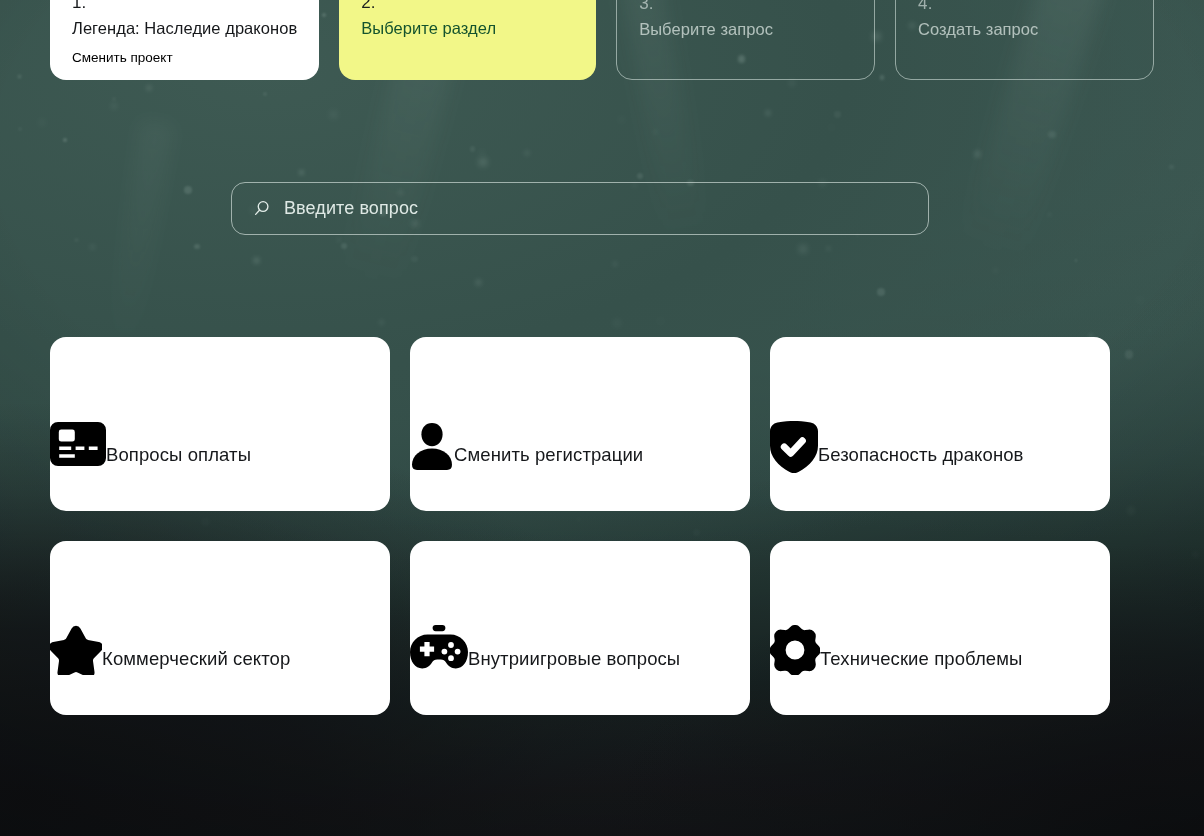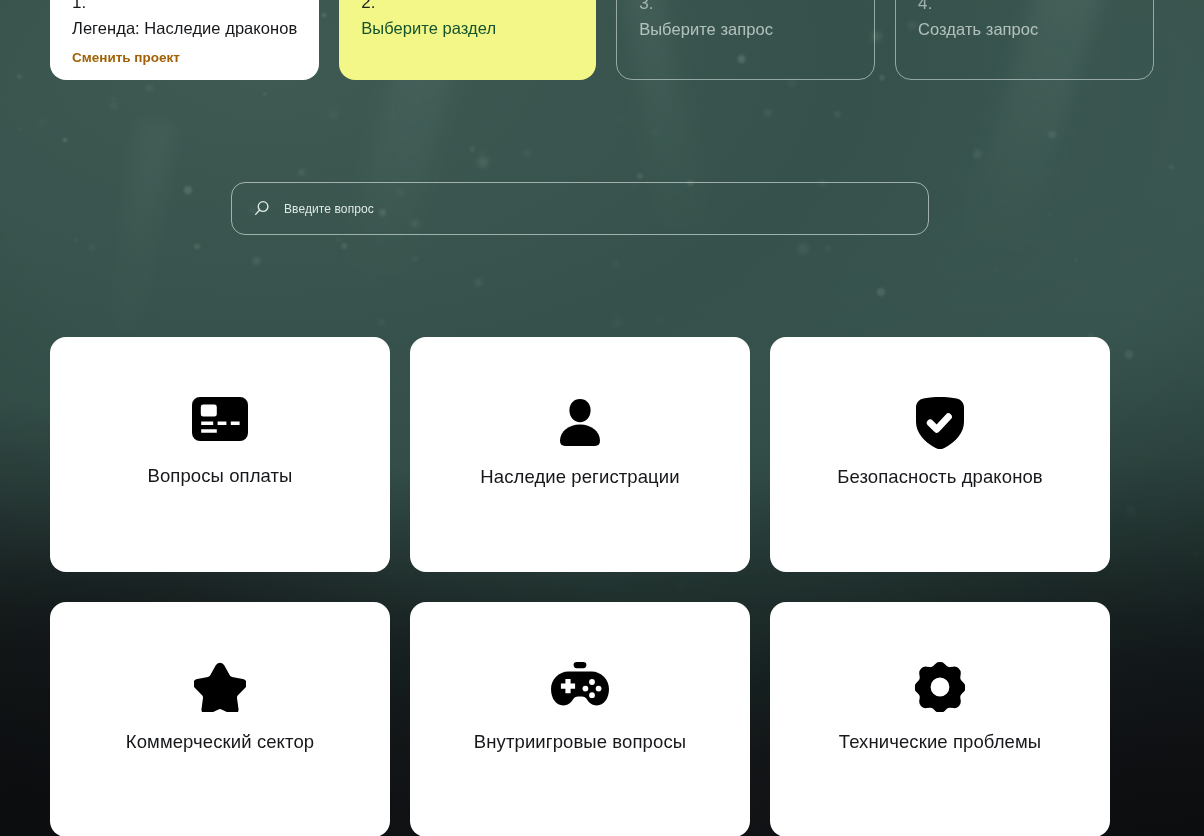--- a/index.html
+++ b/index.html
@@ -104,21 +104,21 @@
     font-size: 13.5px;
     line-height: 18px;
     margin-top: 10px;
   }
 
   .step.is-done {
     background: #ffffff;
   }
   .step.is-done .step-num { color: #16181b; }
   .step.is-done .step-title { color: #16181b; }
-  .step.is-done .step-sub { color: #a16207; font-weight: bold; }
+  .step.is-done .step-sub { color: #000000; }
 
   .step.is-active {
     background: #f2f788;
   }
   .step.is-active .step-num { color: #1c1f1d; }
   .step.is-active .step-title { color: #14532d; }
 
   .step.is-pending {
     background: transparent;
     border: 1px solid rgba(226,238,233,0.55);
@@ -152,45 +152,45 @@
     display: block;
     color: #e2ece8;
   }
   .search-input {
     flex: 1;
     border: 0;
     outline: 0;
     background: transparent;
     color: #eef4f1;
     font-family: inherit;
-    font-size: 12px;
+    font-size: 18px;
     letter-spacing: .1px;
   }
   .search-input::placeholder {
     color: #dfe9e5;
     opacity: 1;
   }
 
   
   .cat-grid {
     position: absolute;
     left: 50px;
     top: 337px;
     width: 1060px;
     display: grid;
     grid-template-columns: repeat(3, 340px);
     column-gap: 20px;
     row-gap: 30px;
   }
   .cat-card {
-    height: 235px;
+    height: 174px;
     background: #ffffff;
     border-radius: 16px;
     display: flex;
-    flex-direction: column;
+    flex-direction: row;
     align-items: center;
     padding-top: 60px;
     cursor: pointer;
   }
   .cat-icon {
     width: 52px;
     height: 52px;
     color: #000000;
     display: block;
     margin-bottom: 14px;
@@ -420,21 +420,21 @@
         <path fill-rule="evenodd" d="M8 0h40a8 8 0 0 1 8 8v28a8 8 0 0 1-8 8H8a8 8 0 0 1-8-8V8a8 8 0 0 1 8-8Zm3.2 7.6h11.2a2.4 2.4 0 0 1 2.4 2.4v7.2a2.4 2.4 0 0 1-2.4 2.4H11.2a2.4 2.4 0 0 1-2.4-2.4V10a2.4 2.4 0 0 1 2.4-2.4ZM9.2 24.4h12v3.6h-12v-3.6Zm16.4 0h8.8v3.6h-8.8v-3.6Zm13.2 0h8.8v3.6h-8.8v-3.6ZM9.2 32.2h15.6v3.6H9.2v-3.6Z" clip-rule="evenodd"></path>
       </svg>
       <div class="cat-label">Вопросы оплаты</div>
     </div>
 
     <div class="cat-card">
       <svg class="cat-icon icon-person" viewBox="0 0 44 50" fill="currentColor">
         <path d="M22 2c6.2 0 10.6 4.7 10.6 11.2 0 6.7-4.6 12-10.6 12s-10.6-5.3-10.6-12C11.4 6.7 15.8 2 22 2Z"></path>
         <path d="M22 27.5c11.3 0 20 7.1 20 16.3 0 3.4-1.8 5.2-5 5.2H7c-3.2 0-5-1.8-5-5.2 0-9.2 8.7-16.3 20-16.3Z"></path>
       </svg>
-      <div class="cat-label">Наследие регистрации</div>
+      <div class="cat-label">Сменить регистрации</div>
     </div>
 
     <div class="cat-card">
       <svg class="cat-icon icon-shield" viewBox="0 0 48 52" fill="currentColor">
         <path fill-rule="evenodd" d="M7.4 1.6C14.5.2 19.3 0 24 0s9.5.2 16.6 1.6c4.2.8 7.4 4.4 7.4 8.7v14.5c0 10.8-7.8 19.7-19.6 26.2a9 9 0 0 1-8.8 0C7.8 44.5 0 35.6 0 24.8V10.3c0-4.3 3.2-7.9 7.4-8.7Zm27.3 15.6a3.4 3.4 0 0 0-4.8.2l-9.3 10-3.9-3.8a3.4 3.4 0 1 0-4.7 4.9l6.4 6.2a3.4 3.4 0 0 0 4.9-.1L35 22a3.4 3.4 0 0 0-.3-4.8Z" clip-rule="evenodd"></path>
       </svg>
       <div class="cat-label">Безопасность драконов</div>
     </div>
 
     <div class="cat-card">

